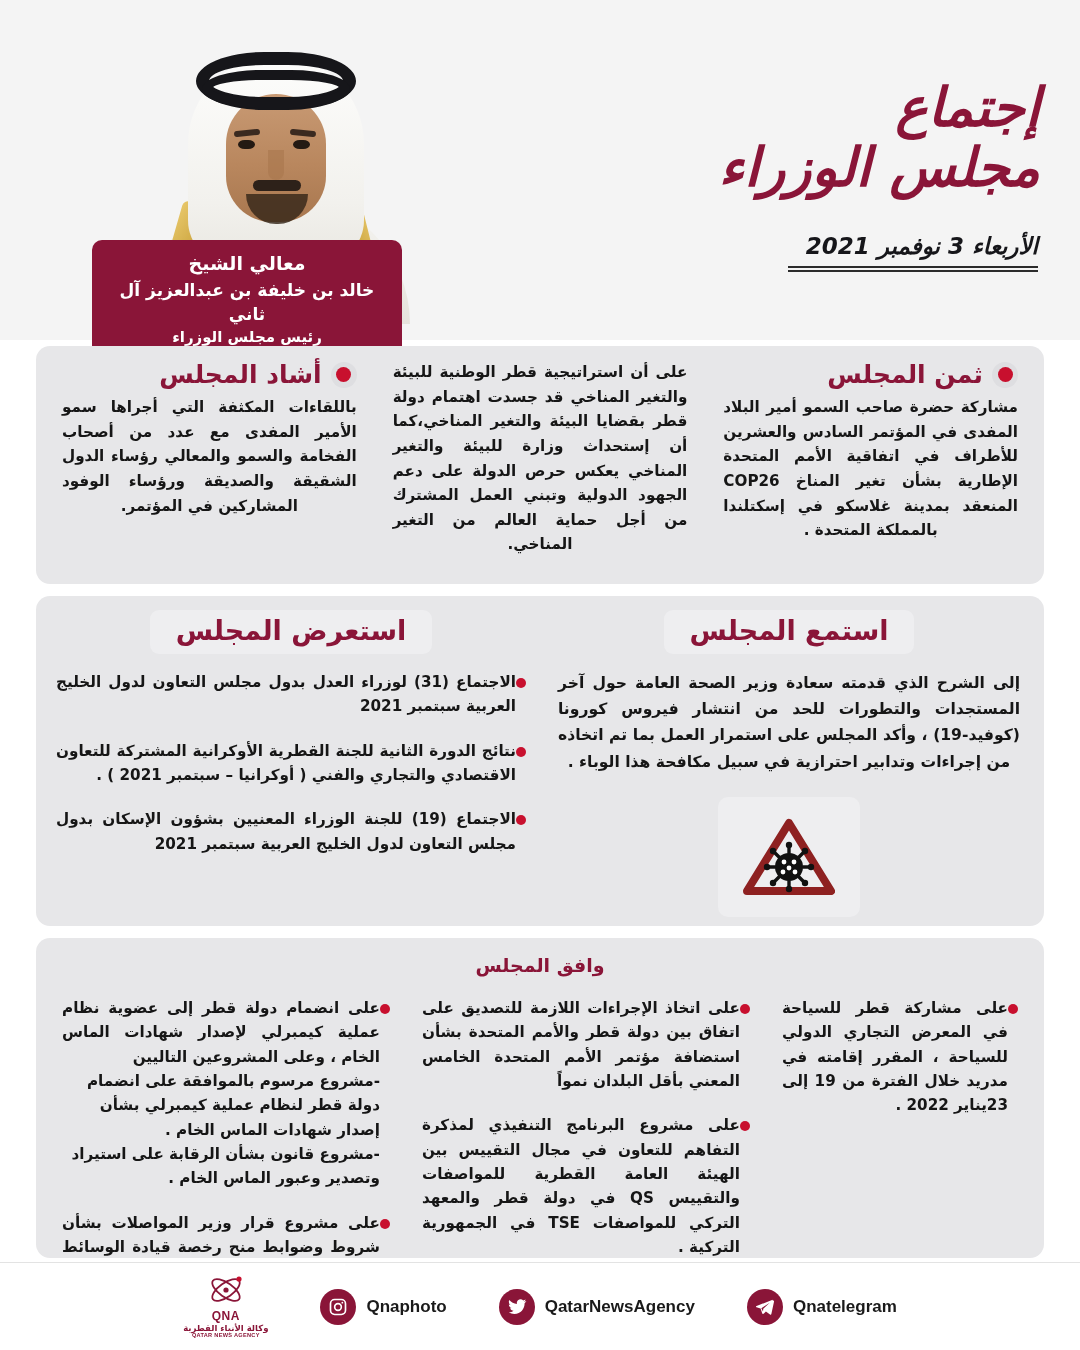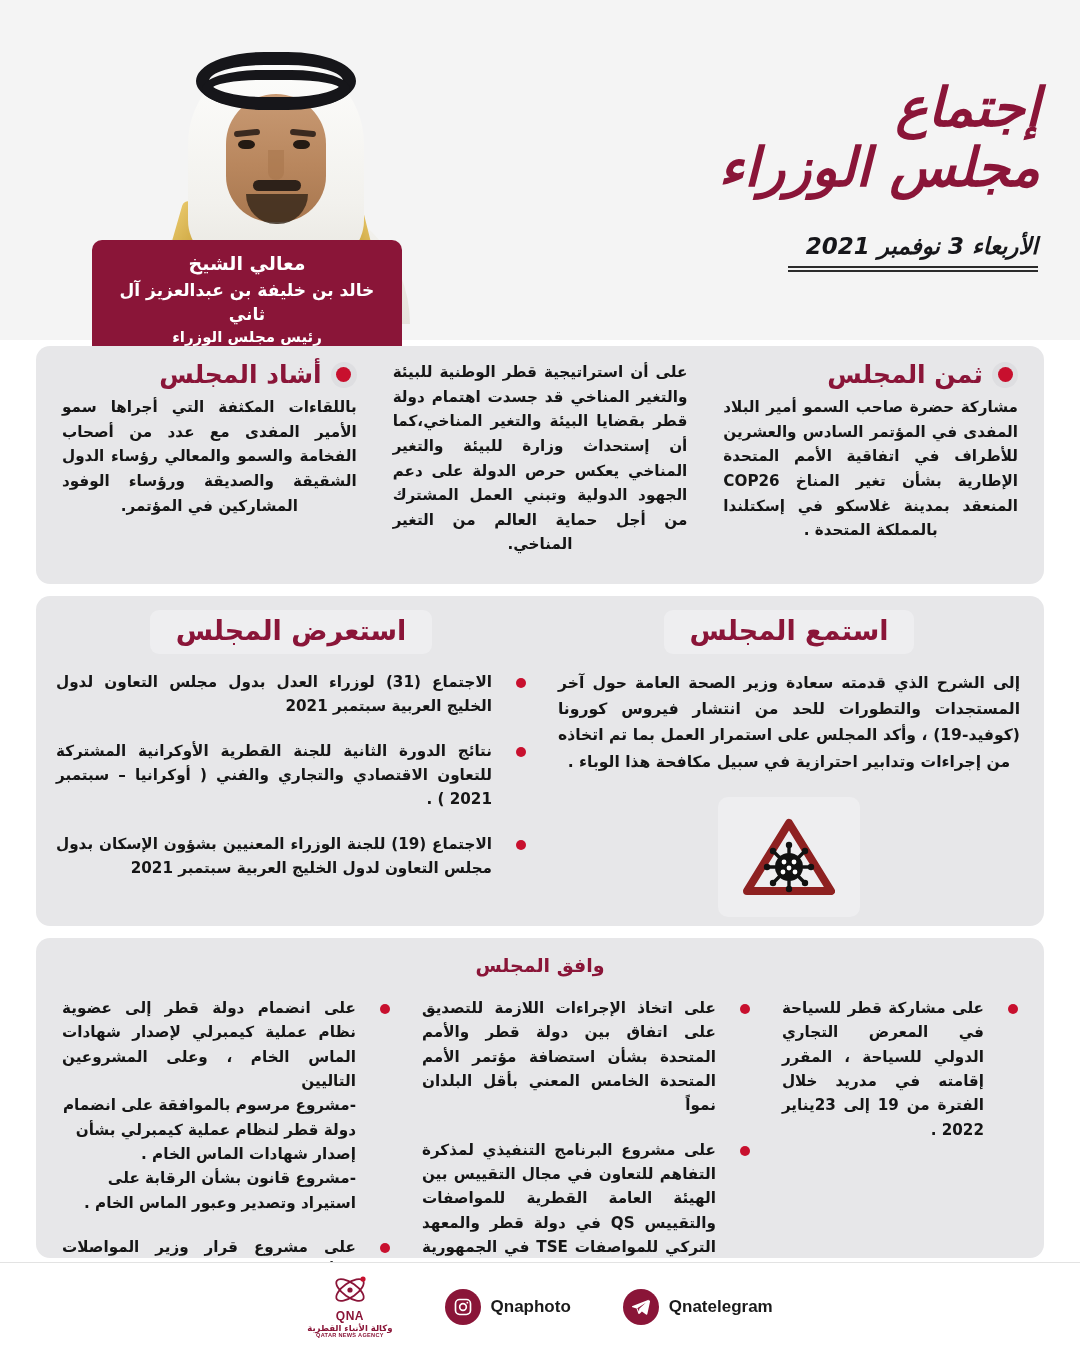--- a/index.html
+++ b/index.html
@@ -248,21 +248,21 @@
     border-radius: 9px;
     padding: 5px 26px 8px 26px;
     width: fit-content;
     text-align: center;
   }
 
   .bullets { list-style: none; }
   .bullets li {
     display: flex;
     flex-direction: row;
-    gap: 24px;
+    gap: 0;
     margin-bottom: 20px;
   }
   .bullets li .bdot {
     flex: 0 0 auto;
     width: 10px; height: 10px;
     border-radius: 50%;
     background: #c8102e;
     margin-top: 8px;
   }
   .bullets li .btxt {
@@ -531,20 +531,28 @@
 
     <div class="social">
       <span class="sicon">
         <svg width="20" height="20" viewBox="0 0 24 24" fill="#ffffff">
           <path d="M21.2 3.3 1.9 10.8c-1 .4-1 1.1-.1 1.4l4.9 1.5 1.9 5.8c.2.6.4.8 1 .8.5 0 .8-.3 1.1-.6l2.4-2.3 4.9 3.6c.9.5 1.5.2 1.7-.8l3.1-14.6c.3-1.2-.5-1.8-1.6-1.3zM7.6 13.4 17.7 7l-7.8 7.1-.3 3.3z"></path>
         </svg>
       </span>
       <span class="slabel">Qnatelegram</span>
     </div>
 
+    <div class="social">
+      <span class="sicon">
+        <svg width="20" height="20" viewBox="0 0 24 24" fill="#ffffff">
+          <path d="M23 4.9c-.8.4-1.7.7-2.6.8 1-.6 1.7-1.5 2-2.6-.9.5-1.9.9-2.9 1.1-1.7-1.8-4.5-1.9-6.3-.2-1.2 1.1-1.7 2.7-1.3 4.3C8.3 8.1 5 6.4 2.8 3.6c-1.2 2-.6 4.6 1.4 5.9-.7 0-1.4-.2-2-.5 0 2.1 1.5 3.9 3.5 4.3-.6.2-1.3.2-2 .1.6 1.8 2.2 3 4.1 3-1.6 1.3-3.6 2-5.6 1.9 2 1.3 4.3 2 6.6 2 7.9 0 12.3-6.6 12.3-12.3v-.6c.8-.6 1.5-1.4 2-2.3z"></path>
+        </svg>
+      </span>
+      <span class="slabel">QatarNewsAgency</span>
+    </div>
 
     <div class="social">
       <span class="sicon">
         <svg width="20" height="20" viewBox="0 0 24 24" fill="none" stroke="#ffffff" stroke-width="2">
           <rect x="3" y="3" width="18" height="18" rx="5"></rect>
           <circle cx="12" cy="12" r="4"></circle>
           <circle cx="17.2" cy="6.8" r="1.1" fill="#ffffff" stroke="none"></circle>
         </svg>
       </span>
       <span class="slabel">Qnaphoto</span>

